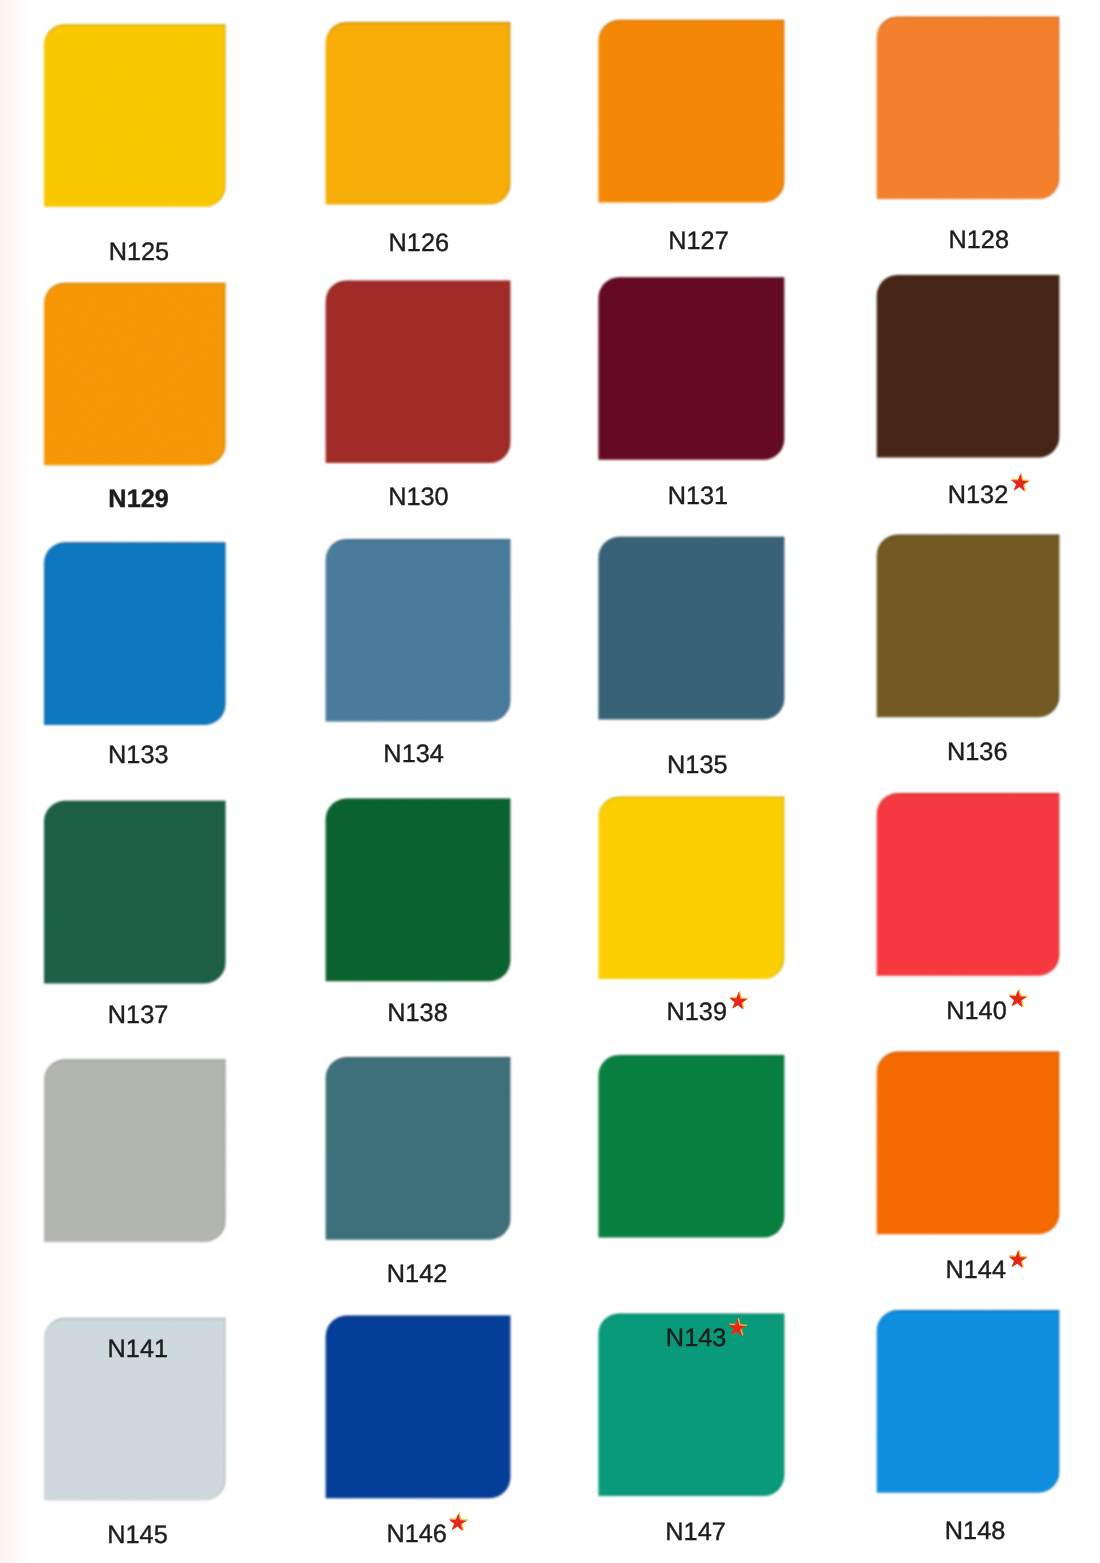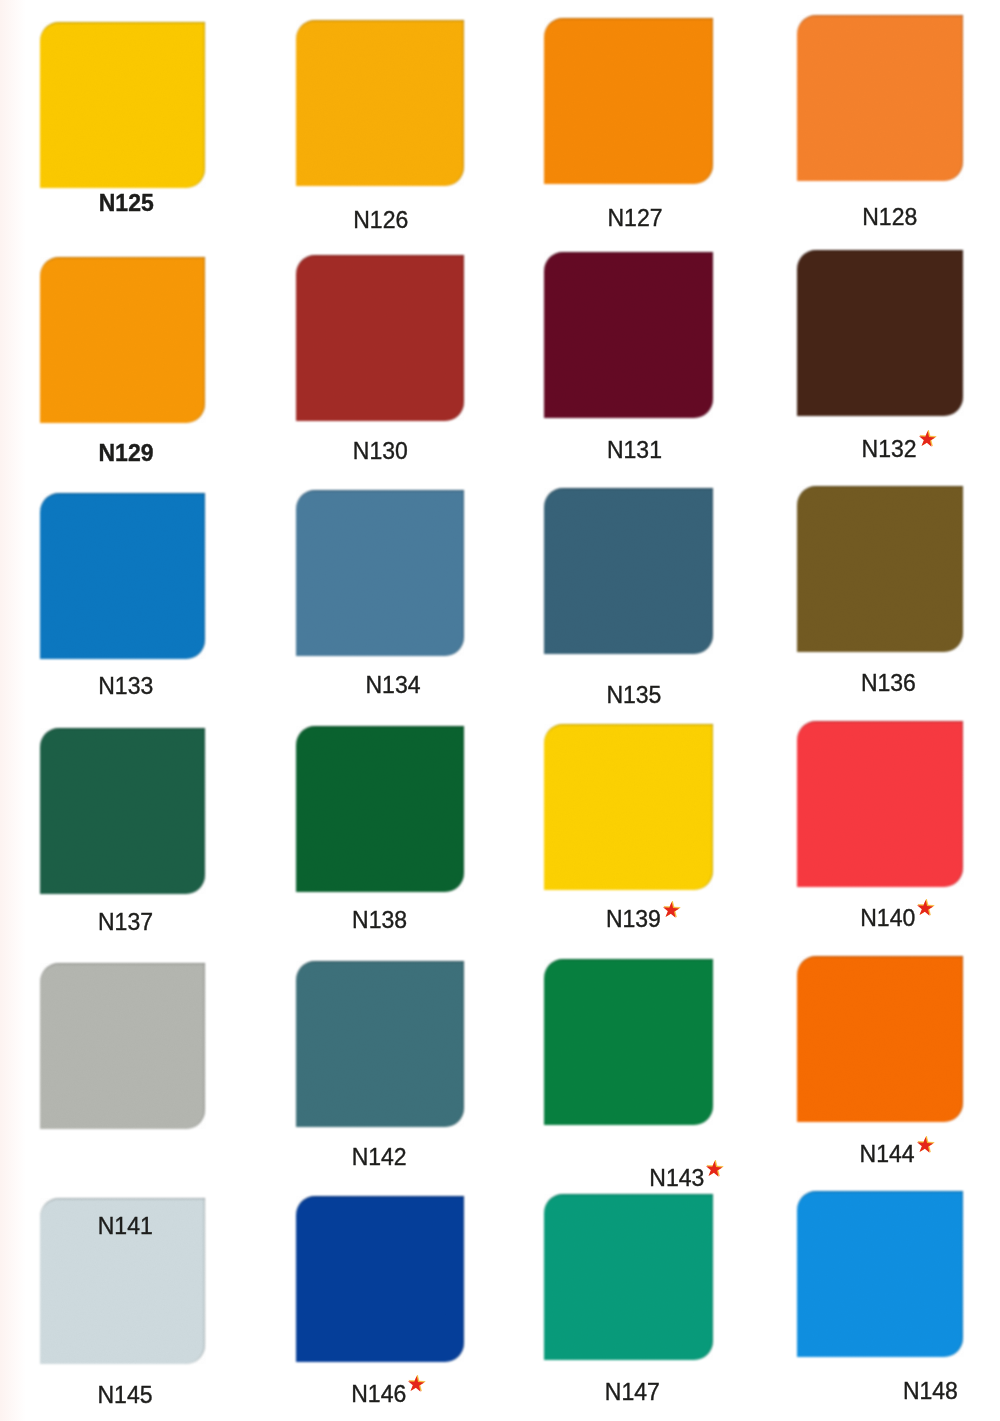--- a/index.html
+++ b/index.html
@@ -129,21 +129,21 @@
     <div class="grain"></div>
   </div>
   <div class="cell" style="left:544.0px;top:1193.5px;width:168.8px;height:166.0px;">
     <div class="chip" style="background: rgb(8, 155, 122);"></div>
     <div class="grain"></div>
   </div>
   <div class="cell" style="left:796.6px;top:1191.2px;width:166.9px;height:166.0px;">
     <div class="chip" style="background: rgb(15, 143, 224);"></div>
     <div class="grain"></div>
   </div>
-  <div class="labelwrap" style="left:126.25px;top:195px;font-weight:bold;">
+  <div class="labelwrap" style="left:126.25px;top:220px;">
     <span class="code"><span class="codetxt">N125</span></span>
   </div>
   <div class="labelwrap" style="left:380.75px;top:211.53px;">
     <span class="code"><span class="codetxt">N126</span></span>
   </div>
   <div class="labelwrap" style="left:635.00px;top:210.27px;">
     <span class="code"><span class="codetxt">N127</span></span>
   </div>
   <div class="labelwrap" style="left:889.75px;top:209.00px;">
     <span class="code"><span class="codetxt">N128</span></span>
@@ -159,21 +159,21 @@
   </div>
   <div class="labelwrap" style="left:889.08px;top:440.80px;">
     <span class="code"><span class="codetxt">N132</span><svg class="star" viewBox="-4 -4 108 104" width="19" height="18.3">
           <path class="halo" d="M53.4 1.1 L61.9 35.8 L97.5 38.1 L67.2 56.9 L76 91.6 L48.7 68.5 L18.5 87.5 L32 54.5 L4.6 31.6 L40.2 34.3 Z"></path>
           <path class="core" d="M53.4 1.1 L61.9 35.8 L97.5 38.1 L67.2 56.9 L76 91.6 L48.7 68.5 L18.5 87.5 L32 54.5 L4.6 31.6 L40.2 34.3 Z"></path>
         </svg></span>
   </div>
   <div class="labelwrap" style="left:125.75px;top:678.40px;">
     <span class="code"><span class="codetxt">N133</span></span>
   </div>
-  <div class="labelwrap" style="left:393px;top:677.14px;">
+  <div class="labelwrap" style="left:376px;top:677.14px;">
     <span class="code"><span class="codetxt">N134</span></span>
   </div>
   <div class="labelwrap" style="left:633.92px;top:675.87px;margin-top:11px;">
     <span class="code"><span class="codetxt">N135</span></span>
   </div>
   <div class="labelwrap" style="left:888.41px;top:674.61px;">
     <span class="code"><span class="codetxt">N136</span></span>
   </div>
   <div class="labelwrap" style="left:125.50px;top:913.60px;">
     <span class="code"><span class="codetxt">N137</span></span>
@@ -192,21 +192,21 @@
           <path class="halo" d="M53.4 1.1 L61.9 35.8 L97.5 38.1 L67.2 56.9 L76 91.6 L48.7 68.5 L18.5 87.5 L32 54.5 L4.6 31.6 L40.2 34.3 Z"></path>
           <path class="core" d="M53.4 1.1 L61.9 35.8 L97.5 38.1 L67.2 56.9 L76 91.6 L48.7 68.5 L18.5 87.5 L32 54.5 L4.6 31.6 L40.2 34.3 Z"></path>
         </svg></span>
   </div>
   <div class="labelwrap" style="left:125.25px;top:1218px;">
     <span class="code"><span class="codetxt">N141</span></span>
   </div>
   <div class="labelwrap" style="left:379.15px;top:1149px;">
     <span class="code"><span class="codetxt">N142</span></span>
   </div>
-  <div class="labelwrap" style="left:632.84px;top:1170px;margin-left:44px;">
+  <div class="labelwrap" style="left:632.84px;top:1208px;">
     <span class="code"><span class="codetxt">N143</span><svg class="star" viewBox="-4 -4 108 104" width="19" height="18.3">
           <path class="halo" d="M53.4 1.1 L61.9 35.8 L97.5 38.1 L67.2 56.9 L76 91.6 L48.7 68.5 L18.5 87.5 L32 54.5 L4.6 31.6 L40.2 34.3 Z"></path>
           <path class="core" d="M53.4 1.1 L61.9 35.8 L97.5 38.1 L67.2 56.9 L76 91.6 L48.7 68.5 L18.5 87.5 L32 54.5 L4.6 31.6 L40.2 34.3 Z"></path>
         </svg></span>
   </div>
   <div class="labelwrap" style="left:887.07px;top:1146.01px;">
     <span class="code"><span class="codetxt">N144</span><svg class="star" viewBox="-4 -4 108 104" width="19" height="18.3">
           <path class="halo" d="M53.4 1.1 L61.9 35.8 L97.5 38.1 L67.2 56.9 L76 91.6 L48.7 68.5 L18.5 87.5 L32 54.5 L4.6 31.6 L40.2 34.3 Z"></path>
           <path class="core" d="M53.4 1.1 L61.9 35.8 L97.5 38.1 L67.2 56.9 L76 91.6 L48.7 68.5 L18.5 87.5 L32 54.5 L4.6 31.6 L40.2 34.3 Z"></path>
         </svg></span>
@@ -216,16 +216,16 @@
   </div>
   <div class="labelwrap" style="left:378.75px;top:1385.74px;">
     <span class="code"><span class="codetxt">N146</span><svg class="star" viewBox="-4 -4 108 104" width="19" height="18.3">
           <path class="halo" d="M53.4 1.1 L61.9 35.8 L97.5 38.1 L67.2 56.9 L76 91.6 L48.7 68.5 L18.5 87.5 L32 54.5 L4.6 31.6 L40.2 34.3 Z"></path>
           <path class="core" d="M53.4 1.1 L61.9 35.8 L97.5 38.1 L67.2 56.9 L76 91.6 L48.7 68.5 L18.5 87.5 L32 54.5 L4.6 31.6 L40.2 34.3 Z"></path>
         </svg></span>
   </div>
   <div class="labelwrap" style="left:632.30px;top:1384.48px;">
     <span class="code"><span class="codetxt">N147</span></span>
   </div>
-  <div class="labelwrap" style="left:886.40px;top:1383.22px;margin-left:44px;">
+  <div class="labelwrap" style="left:886.40px;top:1383.22px;">
     <span class="code"><span class="codetxt">N148</span></span>
   </div>
 </div>
 
 </body></html>

